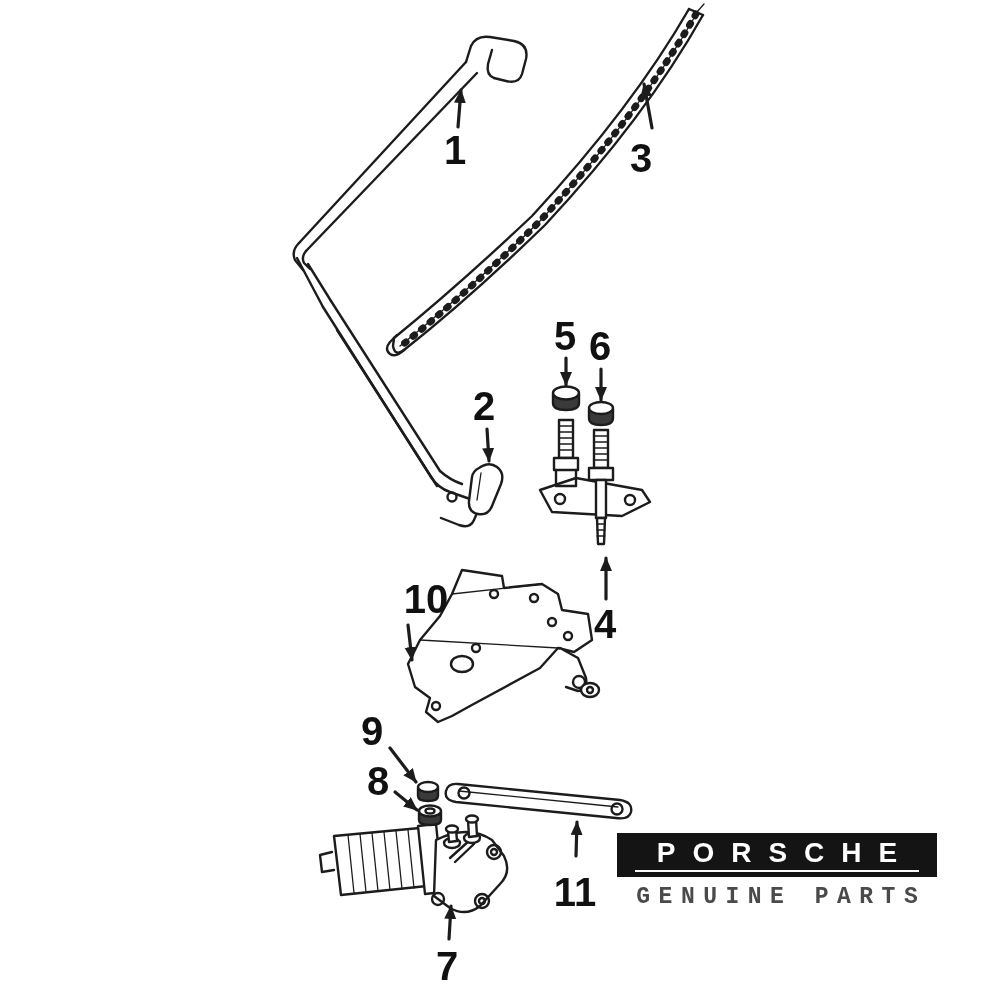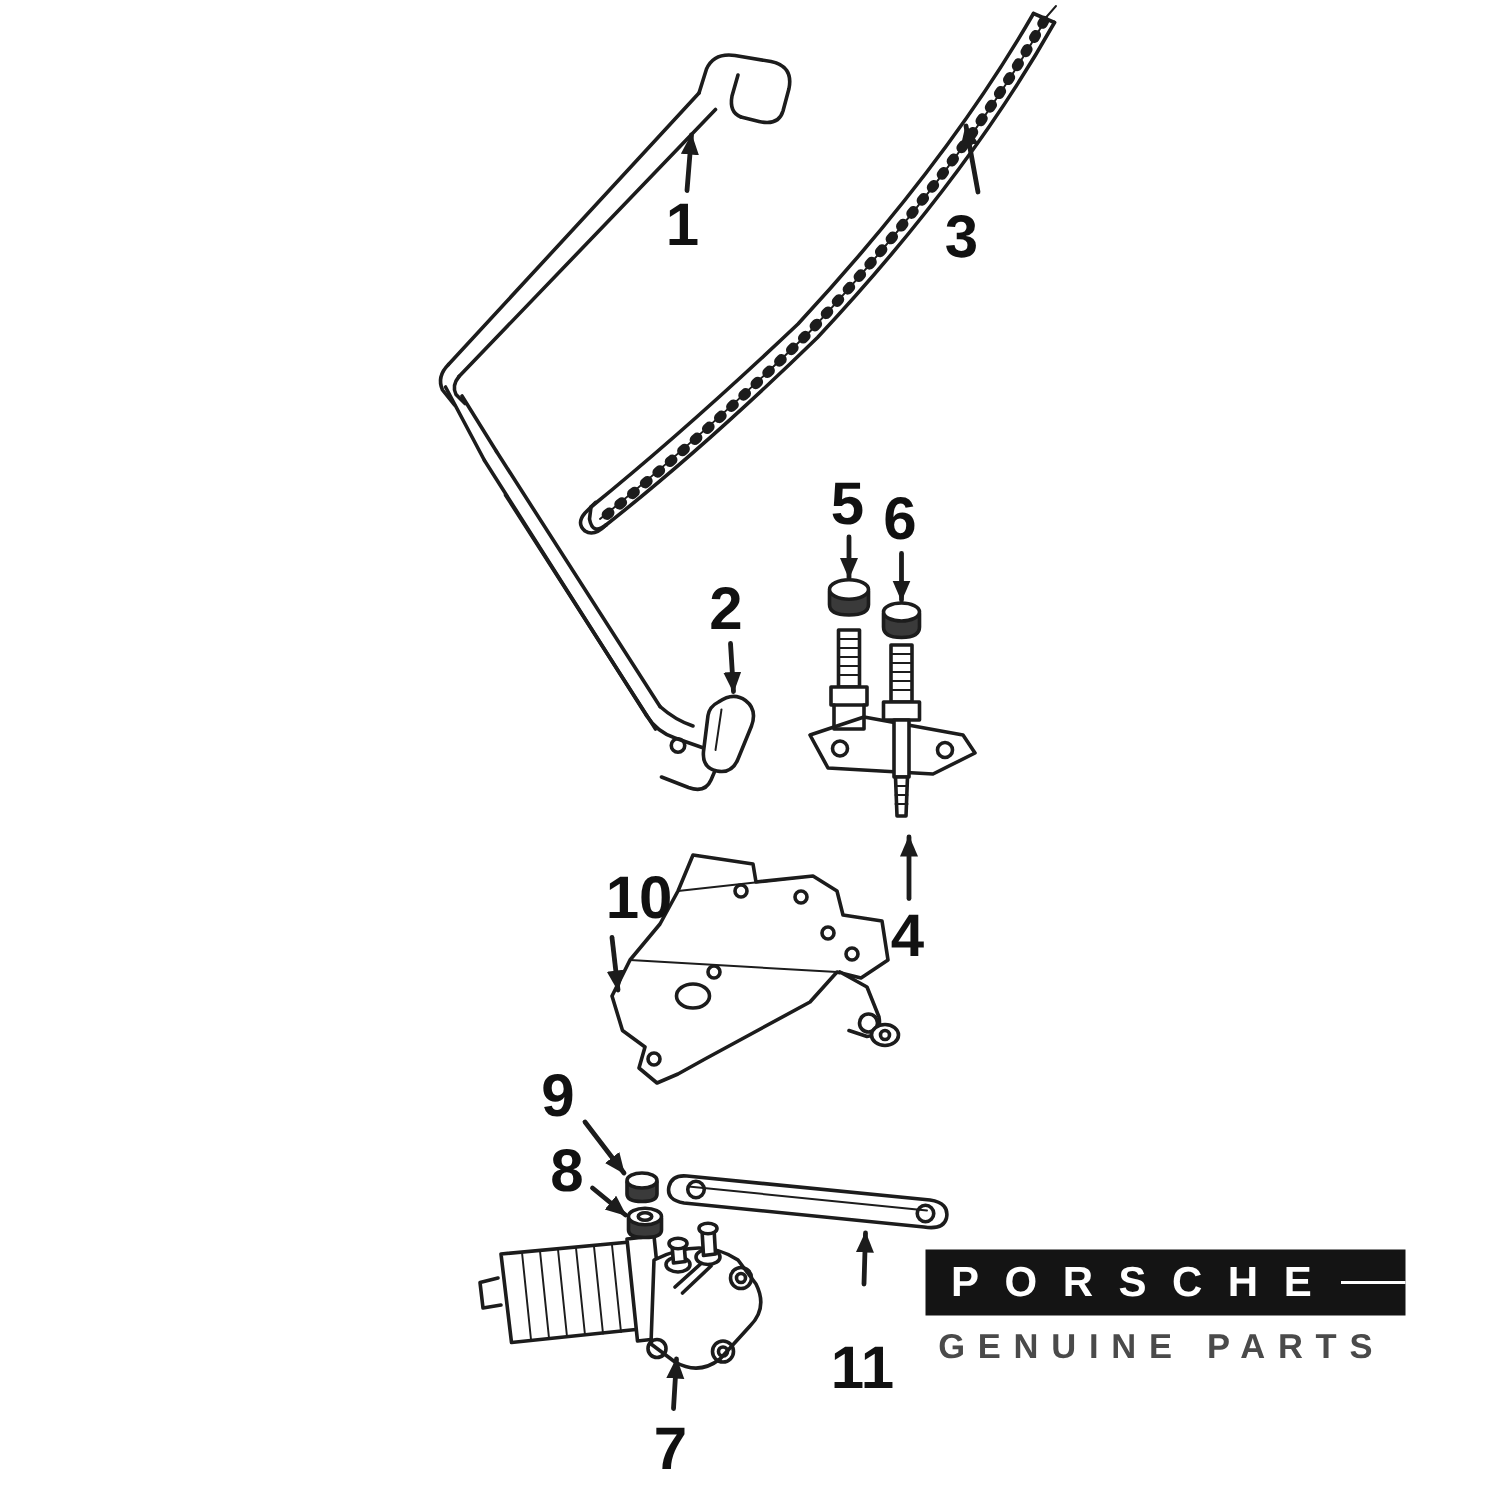--- a/index.html
+++ b/index.html
@@ -20,30 +20,30 @@
   .callout {
     position:absolute; transform:translate(-50%,-50%);
     font-weight:bold; font-size:40px; color:#111111;
     font-family:"Liberation Sans", sans-serif; line-height:1;
     user-select:none;
   }
 
   .badge { position:absolute; left:617px; top:833px; width:320px; }
   .badge-box {
     background:#141414; height:44px;
-    display:flex; flex-direction:row; align-items:center; justify-content:center; gap:3px;
+    display:flex; flex-direction:column; align-items:center; justify-content:center; gap:3px;
   }
   .badge-word {
     color:#ffffff; font-weight:bold; font-size:28px; line-height:1;
     letter-spacing:17px; padding-left:17px; white-space:nowrap;
   }
   .badge-rule { width:284px; height:2px; background:#ffffff; }
   .badge-tagline {
-    margin-top:7px; text-align:left; color:#4a4a4a; font-weight:bold;
-    font-size:23px; letter-spacing:8.5px; padding-left:8.5px; white-space:nowrap;
+    margin-top:7px; text-align:center; color:#4a4a4a; font-weight:bold;
+    font-size:23px; letter-spacing:8.5px; padding-left:8.5px; white-space:nowrap;font-family:Liberation Mono, monospace;
   }
 </style>
 </head>
 <body>
 
 <div class="stage">
 
   <svg viewBox="0 0 1000 1000" width="1000" height="1000">
     <defs>
       <marker id="ah" markerUnits="userSpaceOnUse" markerWidth="18" markerHeight="16" refX="13" refY="6" orient="auto">
@@ -184,21 +184,21 @@
   <div class="callout" style="left:455px; top:150px;">1</div>
   <div class="callout" style="left:484px; top:406px;">2</div>
   <div class="callout" style="left:641px; top:158px;">3</div>
   <div class="callout" style="left:605px; top:624px;">4</div>
   <div class="callout" style="left:565px; top:336px;">5</div>
   <div class="callout" style="left:600px; top:346px;">6</div>
   <div class="callout" style="left:447px; top:966px;">7</div>
   <div class="callout" style="left:378px; top:781px;">8</div>
   <div class="callout" style="left:372px; top:731px;">9</div>
   <div class="callout" style="left:426px; top:599px;">10</div>
-  <div class="callout" style="left:575px; top:912px;">11</div>
+  <div class="callout" style="left:575px; top:892px;">11</div>
 
   <div class="badge">
     <div class="badge-box">
       <div class="badge-word">PORSCHE</div>
       <div class="badge-rule"></div>
     </div>
     <div class="badge-tagline">GENUINE PARTS</div>
   </div>
 
 </div>

